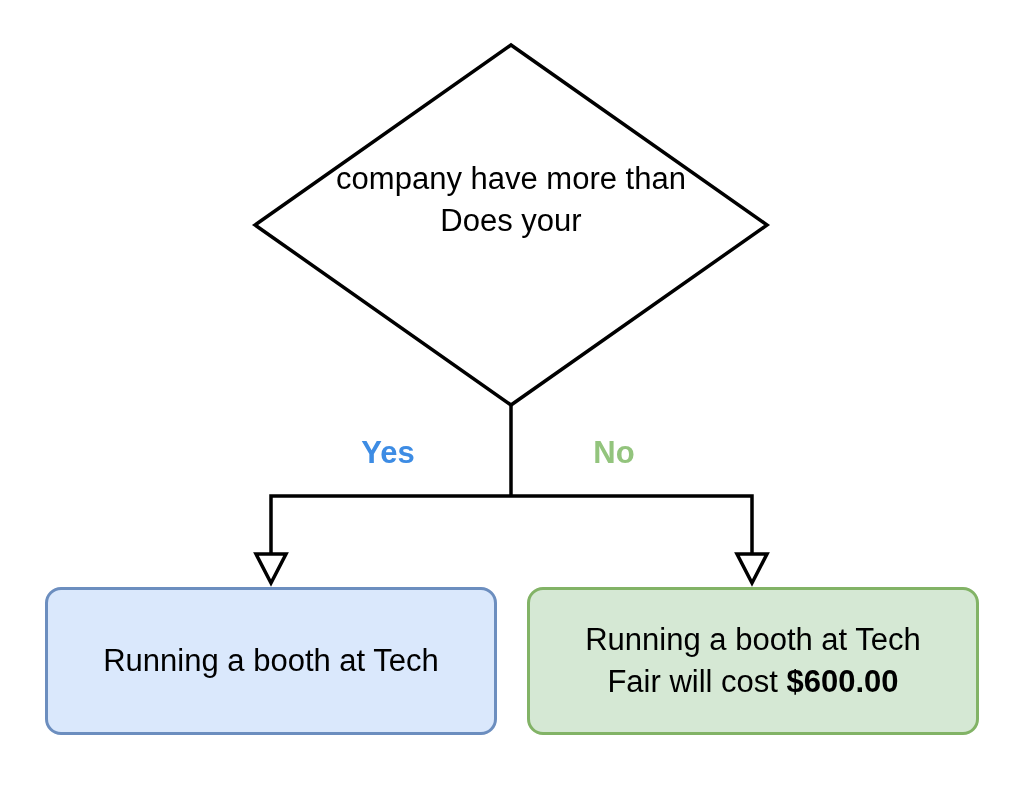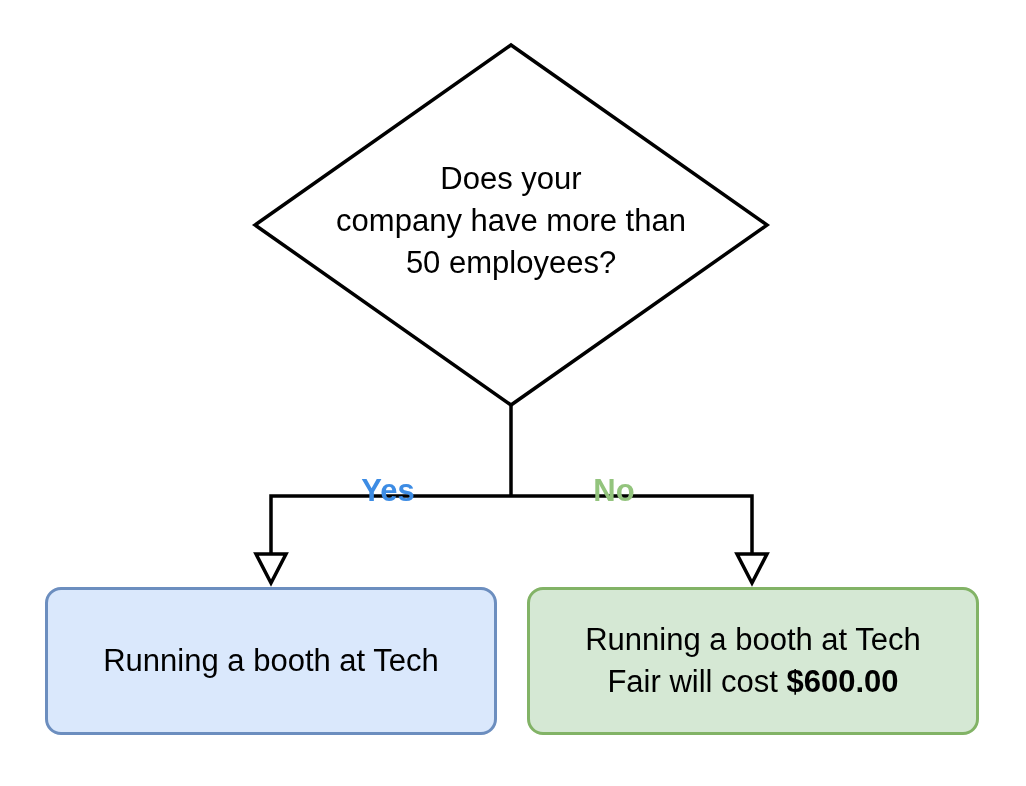--- a/index.html
+++ b/index.html
@@ -53,21 +53,20 @@
     color: #000000;
   }
   .branch-label {
     position: absolute;
     top: 432px;
     width: 110px;
     font-size: 31px;
     line-height: 42px;
     font-weight: 700;
     text-align: center;
-    margin-top: 38px;
   }
   .branch-label.yes { left: 333px; }
   .branch-label.no  { left: 559px; }
   .outcome-box {
     position: absolute;
     top: 587px;
     width: 452px;
     height: 148px;
     box-sizing: border-box;
     border: 3px solid;
@@ -93,23 +92,22 @@
 
   <svg class="connectors" viewBox="0 0 1026 786" xmlns="http://www.w3.org/2000/svg" aria-hidden="true">
     <polygon class="diamond-shape" points="511,45 767,225 511,405 255,225"></polygon>
     <path class="connector-line" d="M511,405 L511,496"></path>
     <polyline class="connector-line" points="271,553 271,496 752,496 752,553"></polyline>
     <polygon class="arrowhead-shape" points="256,554 286,554 271,583"></polygon>
     <polygon class="arrowhead-shape" points="737,554 767,554 752,583"></polygon>
   </svg>
 
   <div class="diamond-text">
+    <div>company have more than</div>
     <div>Does your</div>
-    <div>company have more than</div>
-    <div>50 employees?</div>
   </div>
 
   <div class="branch-label yes" style="color: rgb(61, 140, 228);">Yes</div>
 
   <div class="branch-label no" style="color: rgb(147, 196, 125);">No</div>
 
   <div class="outcome-box left" style="background-color: rgb(218, 232, 252); border-color: rgb(108, 142, 191);">
     <div class="outcome-text">
       <div>Running a booth at Tech</div>
     </div>

